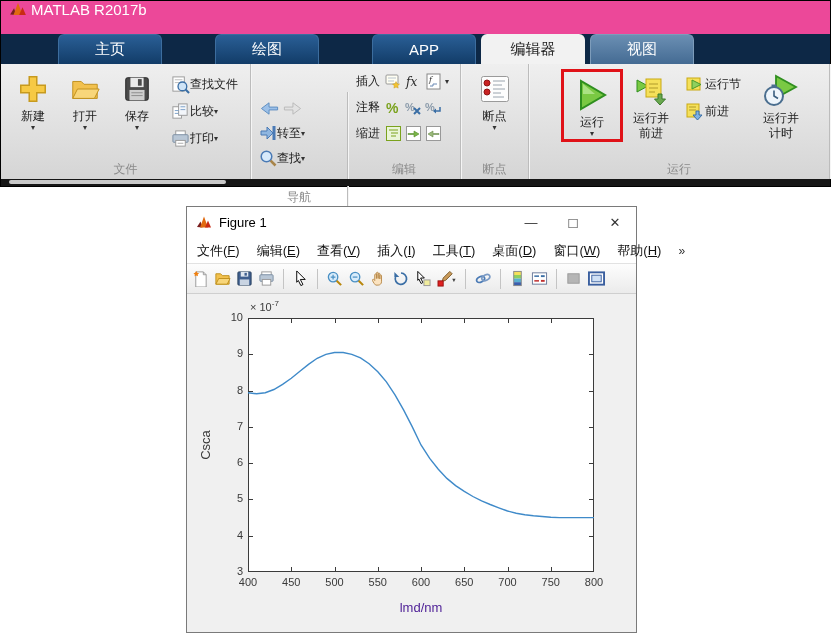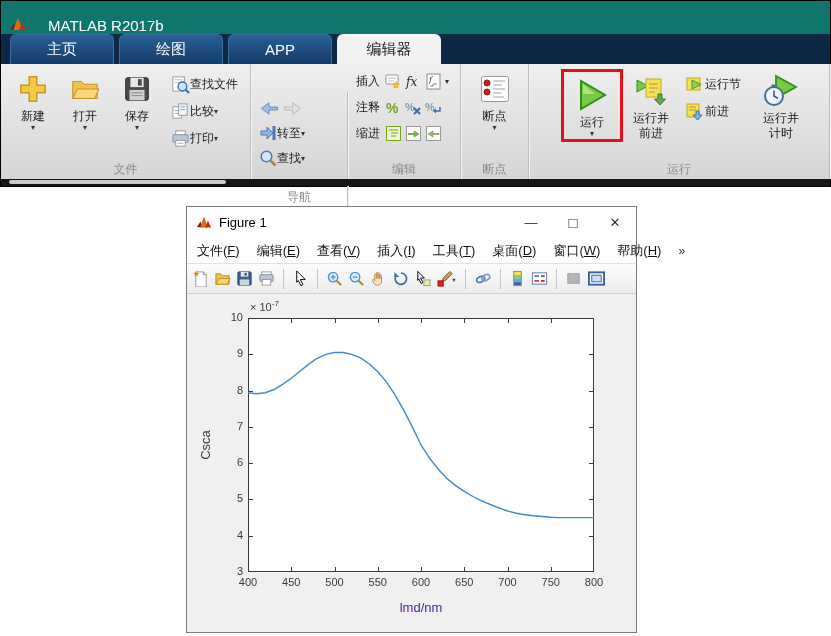--- a/index.html
+++ b/index.html
@@ -2,27 +2,27 @@
 <html><head>
 <meta charset="utf-8">
 <style>
   * { margin:0; padding:0; box-sizing:border-box; }
   body { background:#fff; font-family:"Liberation Sans","DejaVu Sans",sans-serif; }
   .stage { position:relative; width:831px; height:636px; background:#fff; overflow:hidden; }
 
   
   .ribbon { position:absolute; left:0; top:0; width:831px; height:187px;
             border:1px solid #000; background:#dcdcdc; }
-  .rb-title { height:33px; background:#0f766e; display:flex; align-items:flex-end;
-              padding-left:8px; gap:21px; }
+  .rb-title { height:33px; background:#ec4899; display:flex; align-items:flex-start;
+              padding-left:8px; gap:4px; }
   .rb-title-text { color:#fff; font-size:15px; }
   .rb-tabs { height:30px; background:#0d2846; display:flex; gap:5px; padding-left:9px; }
   .tab { width:104px; display:flex; align-items:center; justify-content:center;
          color:#fff; font-size:15px; border-radius:6px 6px 0 0; cursor:default; }
-  .tab.normal  { background:linear-gradient(#2a5f96,#123c68); border:1px solid #3c6d9e; border-bottom:none; }
+  .tab.normal  { background:linear-gradient(#2a5f96,#123c68); border:1px solid #3c6d9e; border-bottom:none;margin-left:48px; }
   .tab.accent  { background:linear-gradient(#6b8fb3,#446b93); border:1px solid #7d9cba; border-bottom:none; }
   .tab.selected{ background:#f2f2f2; color:#1a1a1a; }
 
   .rb-body { position:relative; height:115px; background:linear-gradient(#efefef,#d5d5d5);
              display:flex; }
   .rb-sec { position:relative; border-right:1px solid #bcbcbc; box-shadow:1px 0 0 #f5f5f5; height:100%; }
   .rb-sec-label { position:absolute; bottom:1px; left:0; right:0; text-align:center;
                   color:#8a8a8a; font-size:12px; }
   .sec-file { width:250px; display:flex; padding:5px 2px 18px 8px; gap:4px; }
   .sec-nav  { width:97px;  display:flex; flex-direction:column; padding:6px 4px 18px 8px; gap:5px;margin-top:28px; }
@@ -88,20 +88,21 @@
         <polygon points="9,12.5 12,5.5 15,12.5" fill="#c92b14"></polygon>
       </svg>
       <span class="rb-title-text">MATLAB R2017b</span>
     </div>
 
     <div class="rb-tabs" id="rb-tabs">
         <div class="tab normal">主页</div>
         <div class="tab normal">绘图</div>
         <div class="tab normal">APP</div>
         <div class="tab selected">编辑器</div>
+        <div class="tab accent">视图</div>
       </div>
 
     <div class="rb-body">
 
       <div class="rb-sec sec-file">
         <div class="bigbtn">
           <span class="ic">
             <svg width="32" height="32" viewBox="0 0 34 34">
                 <path d="M13 4h8v9h9v8h-9v9h-8v-9H4v-8h9z" fill="#f6c944" stroke="#c79a1e" stroke-width="1.6"></path>
               </svg>

